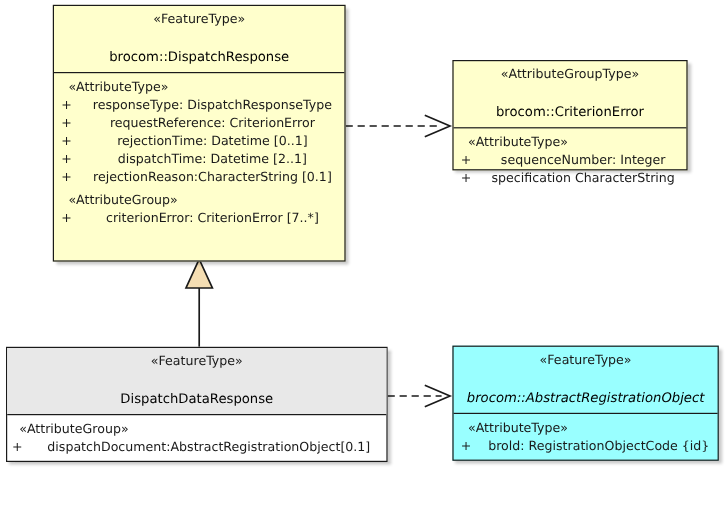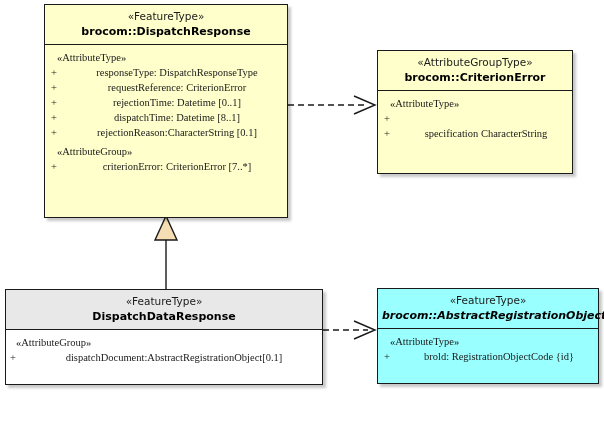--- a/index.html
+++ b/index.html
@@ -39,33 +39,32 @@
     text-align: center;
   }
   .uml-class .stereo {
     font-size: 10.5px;
     color: #1a1a1a;
     line-height: 14px;
     white-space: nowrap;
   }
   .uml-class .cname {
     font-size: 11px;
-    font-weight: bold;
+    font-weight: normal;
     color: #000000;
     line-height: 15px;
     white-space: nowrap;
-    margin-top: 1px;
+    margin-top: 17px;
   }
   .uml-class .cname.italic {
     font-style: italic;
   }
   .uml-class .body {
     padding: 5px 0 5px 0;
     box-sizing: border-box;
-    font-family: Liberation Serif, serif;
   }
   .grouphdr {
     font-size: 10.5px;
     color: #1a1a1a;
     line-height: 15px;
     padding-left: 12px;
     white-space: nowrap;
   }
   .attr {
     font-size: 10.5px;
@@ -138,44 +137,45 @@
       <div class="attr">
         <span class="vis">+</span>
         <span class="txt">requestReference: CriterionError</span>
       </div>
       <div class="attr">
         <span class="vis">+</span>
         <span class="txt">rejectionTime: Datetime [0..1]</span>
       </div>
       <div class="attr">
         <span class="vis">+</span>
-        <span class="txt">dispatchTime: Datetime [8..1]</span>
+        <span class="txt">dispatchTime: Datetime [2..1]</span>
       </div>
       <div class="attr">
         <span class="vis">+</span>
         <span class="txt">rejectionReason:CharacterString [0.1]</span>
       </div>
 
       <div class="grouphdr" style="margin-top:4px;">«AttributeGroup»</div>
       <div class="attr">
         <span class="vis">+</span>
         <span class="txt">criterionError: CriterionError [7..*]</span>
       </div>
     </div>
   </div>
 
-  <div class="uml-class theme-yellow" style="left:377px; top:50px; width:196px; height:124px;">
+  <div class="uml-class theme-yellow" style="left:377px; top:50px; width:196px; height:92px;">
     <div class="hdr">
       <div class="stereo">«AttributeGroupType»</div>
       <div class="cname">brocom::CriterionError</div>
     </div>
     <div class="body">
       <div class="grouphdr">«AttributeType»</div>
       <div class="attr">
         <span class="vis">+</span>
+        <span class="txt">sequenceNumber: Integer</span>
       </div>
       <div class="attr">
         <span class="vis">+</span>
         <span class="txt">specification CharacterString</span>
       </div>
     </div>
   </div>
 
   <div class="uml-class theme-white" style="left:5px; top:289px; width:318px; height:96px;">
     <div class="hdr">

